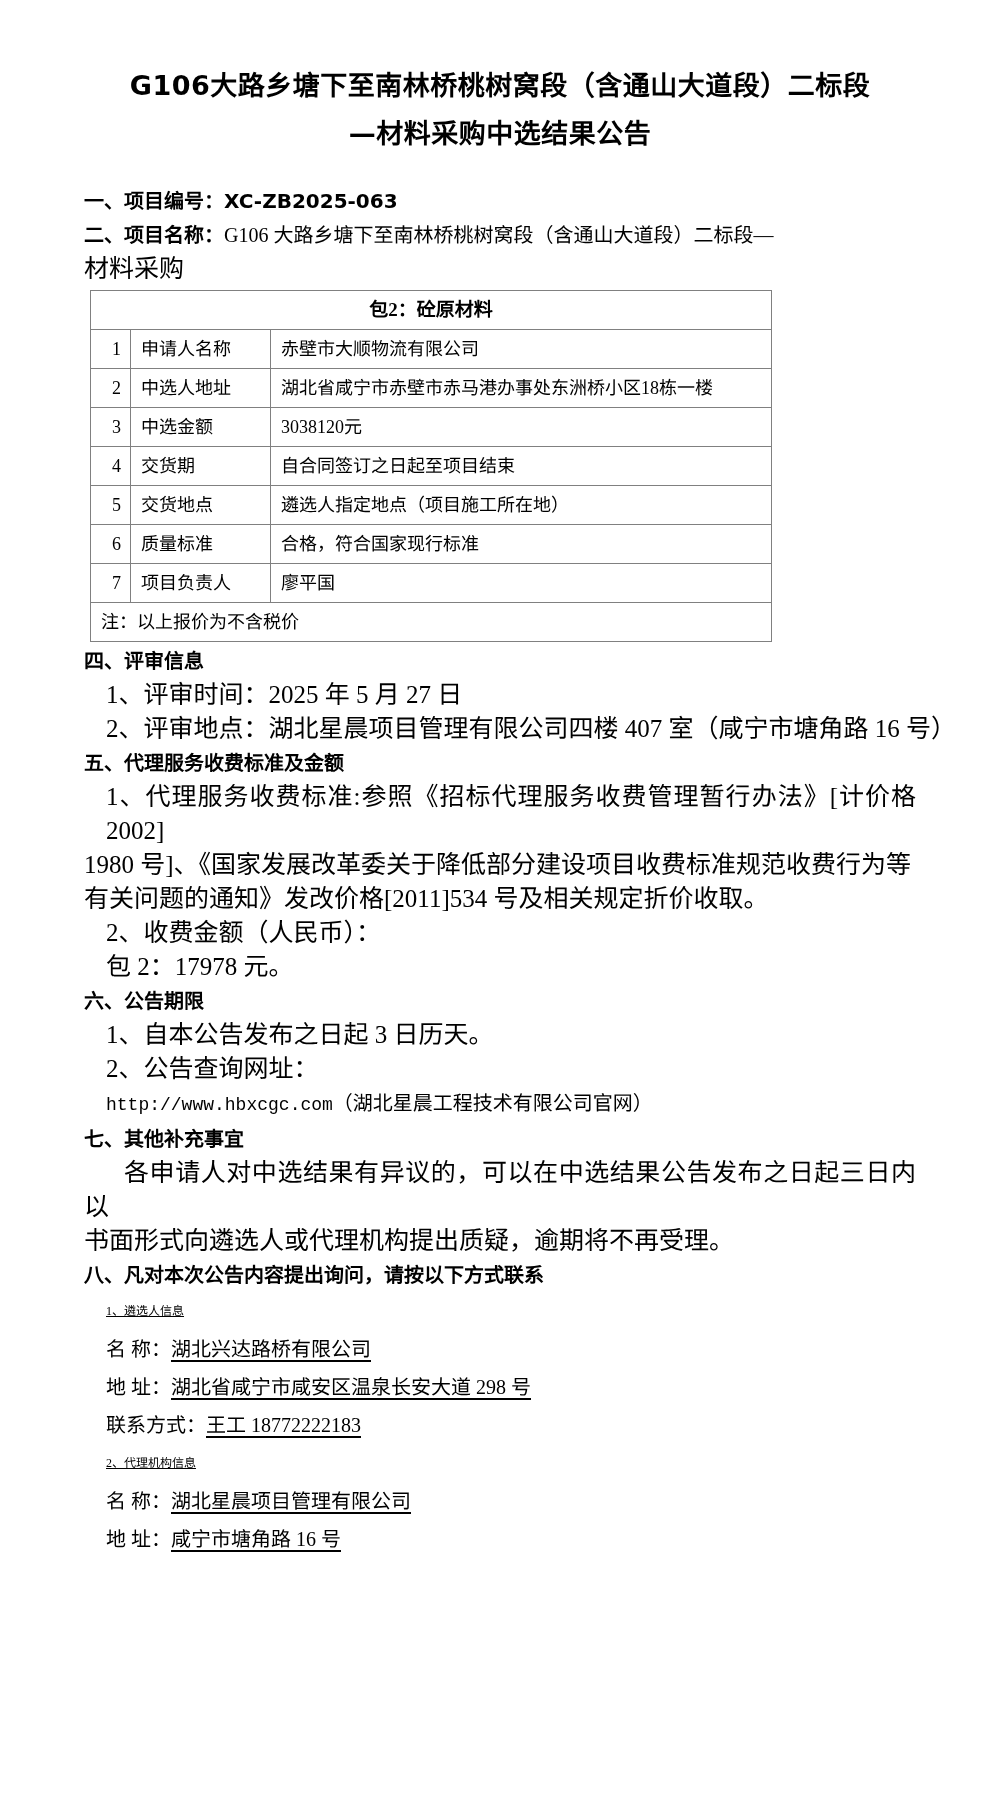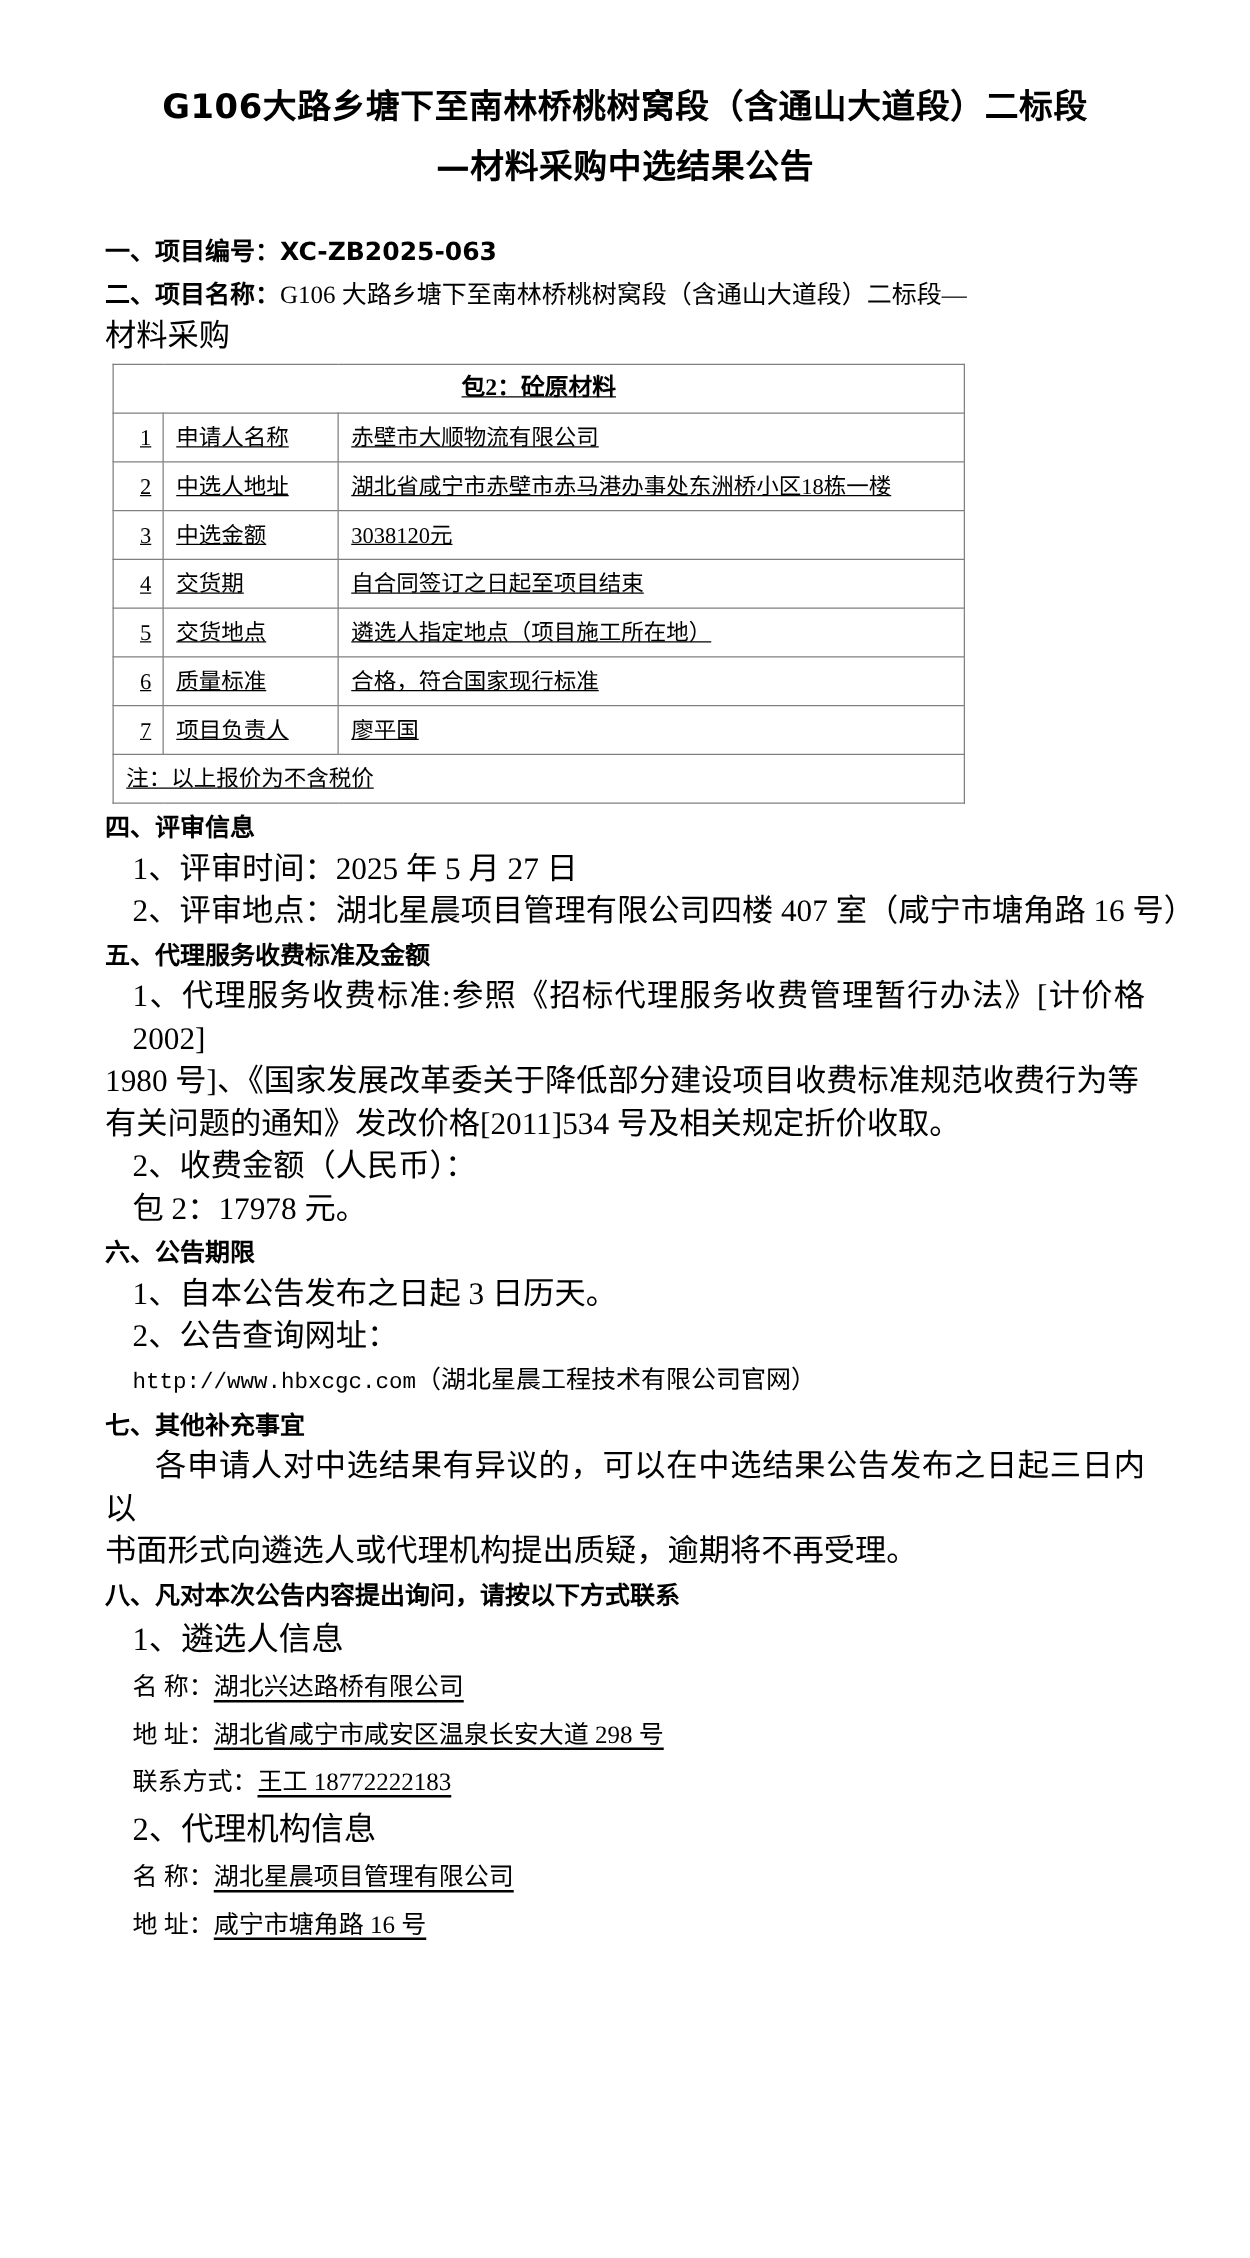--- a/index.html
+++ b/index.html
@@ -60,21 +60,20 @@
     margin: 4px 0 2px 6px;
     table-layout: fixed;
     font-size: 18px;
   }
   .bid-table td {
     border: 1px solid #808080;
     padding: 4px 21px;
     line-height: 26px;
     vertical-align: middle;
     height: 30px;
-    text-decoration: underline;
   }
   .bid-table .pkg-head {
     text-align: center;
     font-weight: bold;
     font-size: 19px;
   }
   .bid-table .c-idx {
     width: 40px;
     text-align: center;
   }
@@ -101,24 +100,25 @@
     white-space: nowrap;
   }
   .contact-row .lbl {
     display: inline-block;
   }
   .contact-row .val {
     text-decoration: underline;
     text-underline-offset: 4px;
   }
   .sub-head {
-    font-size: 26px;
+    font-size: 12px;
     line-height: 38px;
     margin: 0;
     padding-left: 22px;
+    text-decoration: underline;
   }
   .url-line {
     font-family: "Liberation Mono", "DejaVu Sans Mono", monospace;
     font-size: 18px;
   }
   .url-line .cn {
     font-family: "Liberation Serif", "DejaVu Serif", serif;
     font-size: 20px;
   }
   .nowrap { white-space: nowrap; }

